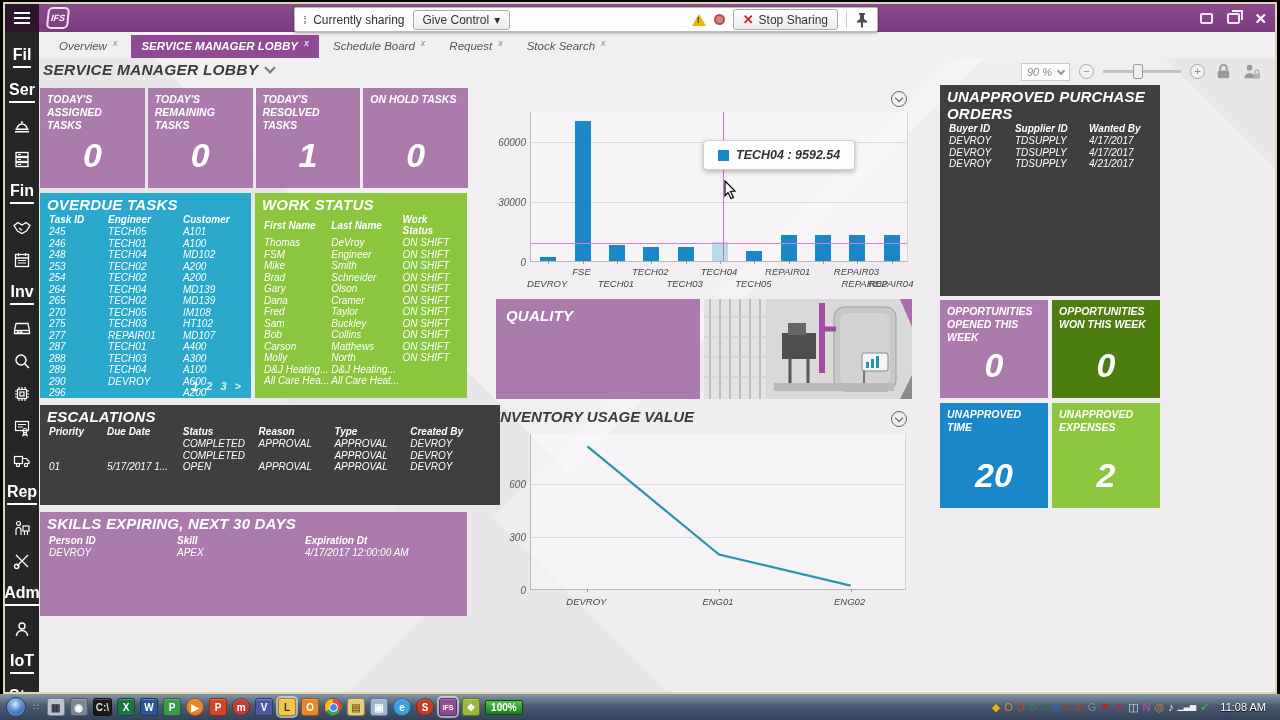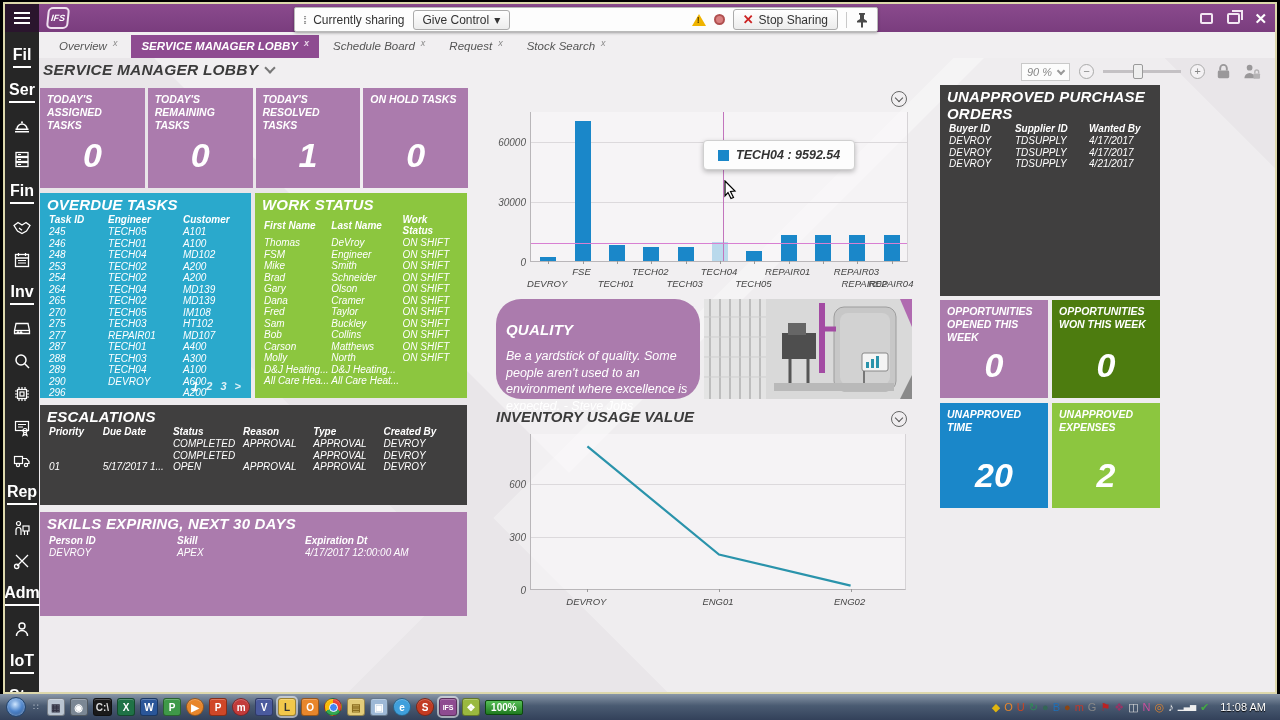--- a/index.html
+++ b/index.html
@@ -88,21 +88,21 @@
   .xtickmark { position:absolute; top:100%; width:1px; height:3px; background:#999; }
   .cross-v { position:absolute; top:0; bottom:0; width:1px; background:#c274bd; }
   .cross-h { position:absolute; left:0; right:0; height:1px; background:#d87fd2; }
   .tooltip { position:absolute; background:#fdfdfd; border:1px solid #d0d0d0; border-radius:4px; box-shadow:0 2px 5px rgba(0,0,0,.25); padding:7px 14px; font-size:12.5px; font-weight:bold; color:#333; display:flex; align-items:center; gap:7px; z-index:6; }
   .tt-swatch { width:11px; height:11px; background:#1a87c9; }
   .collapse-btn { position:absolute; right:5px; top:3px; width:16px; height:16px; border:1px solid #666; border-radius:50%; cursor:pointer; }
   .collapse-btn:after { content:""; position:absolute; left:4px; top:3px; width:5px; height:5px; border-right:1.5px solid #555; border-bottom:1.5px solid #555; transform:rotate(45deg); }
   #cursor-arrow { position:absolute; z-index:7; }
 
   
-  #quality-board { background:#ab7bad; padding:22px 10px;border-radius:25px; }
+  #quality-board { background:#ab7bad; padding:8px 10px; }
   #quality-quote { font-size:12.5px; line-height:1.32; margin-top:10px; }
 
   
   #taskbar { position:absolute; left:0; top:694px; width:1280px; height:26px; background:linear-gradient(#8997a8,#4a5b72 45%,#33415a); display:flex; align-items:center; padding:0 6px; gap:5px; z-index:40; }
   #start-orb { width:20px; height:20px; border-radius:50%; background:radial-gradient(circle at 45% 35%, #cfe6ff 0%, #4f86cc 45%, #173f78 100%); border:1px solid #24456e; box-shadow:0 0 3px rgba(255,255,255,.6) inset; cursor:pointer; }
   #tb-grip { color:#b9c2cd; font-size:9px; letter-spacing:1px; margin:0 2px; }
   .tb-chip { min-width:18px; height:18px; border-radius:3px; display:flex; align-items:center; justify-content:center; font-size:10px; font-weight:bold; padding:0 2px; cursor:pointer; border:1px solid rgba(0,0,0,.35); box-shadow:0 1px 0 rgba(255,255,255,.25) inset; }
   .tb-chip.round { border-radius:50%; }
   .tb-chip.active { outline:2px solid rgba(255,255,255,.55); background-clip:padding-box; }
   .tb-chrome { background:conic-gradient(#ea4335 0 33%, #34a853 33% 66%, #fbbc05 66% 100%); position:relative; }
@@ -473,21 +473,21 @@
                     <td></td>
                   </tr>
                   <tr>
                     <td>All Care Hea...</td>
                     <td>All Care Heat...</td>
                     <td></td>
                   </tr>
                 </tbody>
               </table>
             </div>
-          <div class="board" id="escalations-board" style="left:1px; top:347px; width:427px; height:100px; background:#403f3f; padding:3px 7px;">
+          <div class="board" id="escalations-board" style="left:1px; top:347px; width:460px; height:100px; background:#403f3f; padding:3px 7px;">
               <div class="board-title">ESCALATIONS</div>
               <table class="dt-table">
                 <thead>
                   <tr>
                     <th style="width: 13%;">Priority</th>
                     <th style="width: 17%;">Due Date</th>
                     <th style="width: 17%;">Status</th>
                     <th style="width: 17%;">Reason</th>
                     <th style="width: 17%;">Type</th>
                     <th style="width: 19%;">Created By</th>
@@ -591,21 +591,20 @@
                 <div class="xlab" style="left: 360.455px; top: 178px;">REPAIR03</div>
                 <div class="xlab" style="left: 394.818px; top: 190px;">REPAIR04</div>
               </div>
             <svg id="cursor-arrow" style="left:228px; top:92px;" width="14" height="20" viewBox="0 0 14 20">
                 <path d="M1 1l10 10-4.5.5 3 6-2.5 1-3-6L1 16z" fill="#fff" stroke="#000" stroke-width="1.2"></path>
               </svg>
           </div>
 
           <div class="board" id="quality-board" style="left:457px; top:241px; width:204px; height:100px;">
             <div class="board-title">QUALITY</div>
-            <div id="quality-quote">Be a yardstick of quality. Some people aren't used to an environment where excellence is expected.    - Steve Jobs</div>
           </div>
 
           <div class="board" style="left:665px; top:241px; width:208px; height:100px; overflow:hidden;">
             <svg width="208" height="100" viewBox="0 0 208 100">
               <rect width="208" height="100" fill="#d9d9d9"></rect>
               <rect x="0" y="0" width="62" height="100" fill="#e4e4e4"></rect>
               <g stroke="#bdbdbd" stroke-width="2">
                   <path d="M6 0v100M16 0v100M26 0v100M36 0v100M46 0v100M56 0v100"></path>
                 </g>
               <g stroke="#cfcfcf" stroke-width="1">

